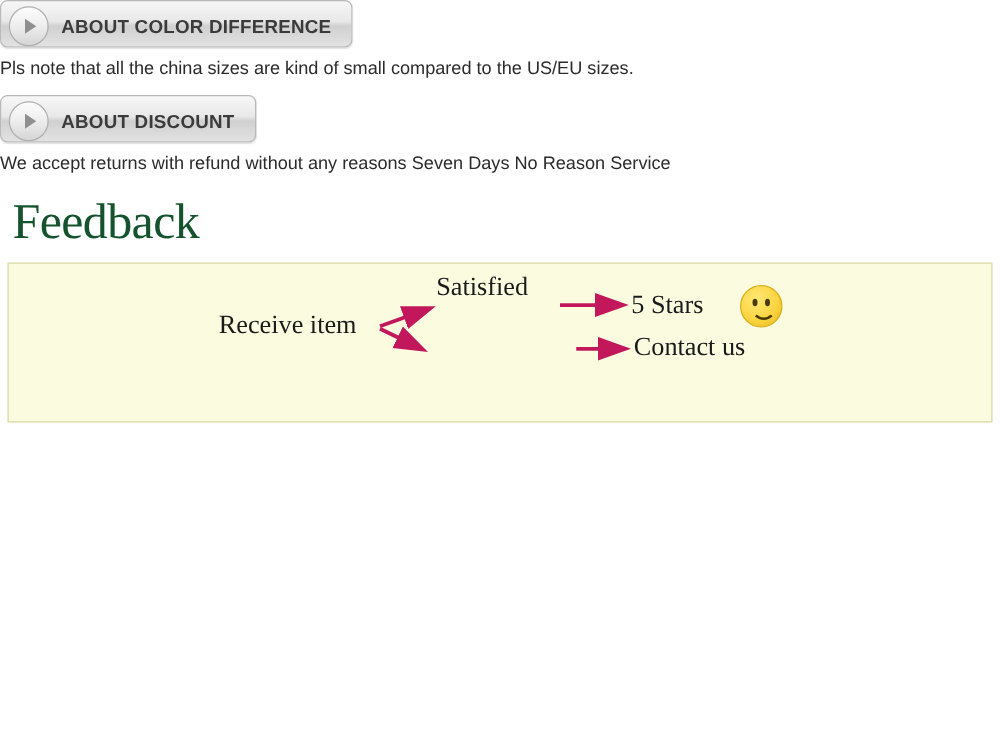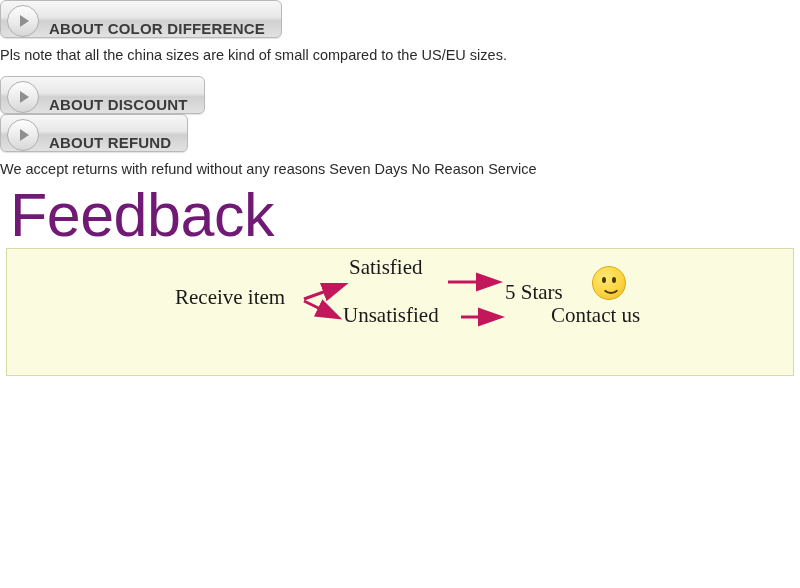--- a/index.html
+++ b/index.html
@@ -26,21 +26,21 @@
 
   
   .badge-row {
     display: flex;
     align-items: center;
     margin: 0 0 0 0;
     padding: 0;
   }
   .badge {
     display: inline-flex;
-    align-items: flex-end;
+    align-items: center;
     height: 38px;
     padding: 4px 16px 0 6px;
     background: linear-gradient(to bottom, #f7f7f7 0%, #e8e8e8 45%, #d0d0d0 55%, #e2e2e2 100%);
     border: 1px solid #b9b9b9;
     border-radius: 6px;
     box-shadow: 0 1px 1px rgba(0,0,0,0.12);
     box-sizing: border-box;
   }
   .badge .play {
     width: 30px;
@@ -79,25 +79,25 @@
     font-family: "Liberation Sans", sans-serif;
     font-size: 14.5px;
     line-height: 21px;
     color: #2b2b2b;
     margin: 7px 0 10px 0;
     max-width: 790px;
   }
 
   
   .fb-title {
-    font-family: Liberation Sans, sans-serif;
-    font-size: 61px;
+    font-family: Liberation Serif, serif;
+    font-size: 40px;
     font-weight: normal;
     line-height: 50px;
-    color: #701a75;
+    color: #14532d;
     margin: 8px 0 8px 10px;
     letter-spacing: -0.5px;
   }
 
   
   .fb-box {
     position: relative;
     margin: 0 6px 0 6px;
     height: 128px;
     background: #fbfbe0;
@@ -162,26 +162,20 @@
   <p class="para">Pls note that all the china sizes are kind of small compared to the US/EU sizes.</p>
 
   <div class="badge-row">
     <div class="badge">
       <span class="play"></span>
       <span class="btxt">ABOUT DISCOUNT</span>
     </div>
   </div>
 
 
-  <div class="badge-row">
-    <div class="badge">
-      <span class="play"></span>
-      <span class="btxt">ABOUT REFUND</span>
-    </div>
-  </div>
   <p class="para">We accept returns with refund without any reasons Seven Days No Reason Service</p>
 
   <div class="fb-title">Feedback</div>
 
   <div class="fb-box">
     <svg width="788" height="126" viewBox="0 0 788 126">
       <defs>
         <marker id="ah" markerWidth="9" markerHeight="9" refX="7" refY="3.2" orient="auto">
           <path d="M0,0 L9,3.2 L0,6.4 z" fill="#c2185b"></path>
         </marker>
@@ -191,23 +185,22 @@
 
       <path d="M297,52 L330,68" stroke="#c2185b" stroke-width="3" fill="none" marker-end="url(#ah)"></path>
 
       <path d="M441,33 L490,33" stroke="#c2185b" stroke-width="3" fill="none" marker-end="url(#ah)"></path>
 
       <path d="M454,68 L492,68" stroke="#c2185b" stroke-width="3" fill="none" marker-end="url(#ah)"></path>
     </svg>
 
     <div class="node" style="left:168px; top:36px;">Receive item</div>
     <div class="node" style="left:342px; top:6px;">Satisfied</div>
-    <div class="node" style="left:336px; top:54px;">Unsatisfied</div>
-    <div class="node" style="left:498px; top:31px;">5 Stars</div>
-    <div class="node" style="left:500px; top:54px;margin-left:44px;">Contact us</div>
+    <div class="node" style="left:498px; top:20px;">5 Stars</div>
+    <div class="node" style="left:500px; top:54px;">Contact us</div>
 
     <div class="smiley" style="left:585px; top:17px;">
       <span class="eye l"></span>
         <span class="eye r"></span>
         <span class="mouth"></span>
     </div>
 
   </div>
 
 </div>

